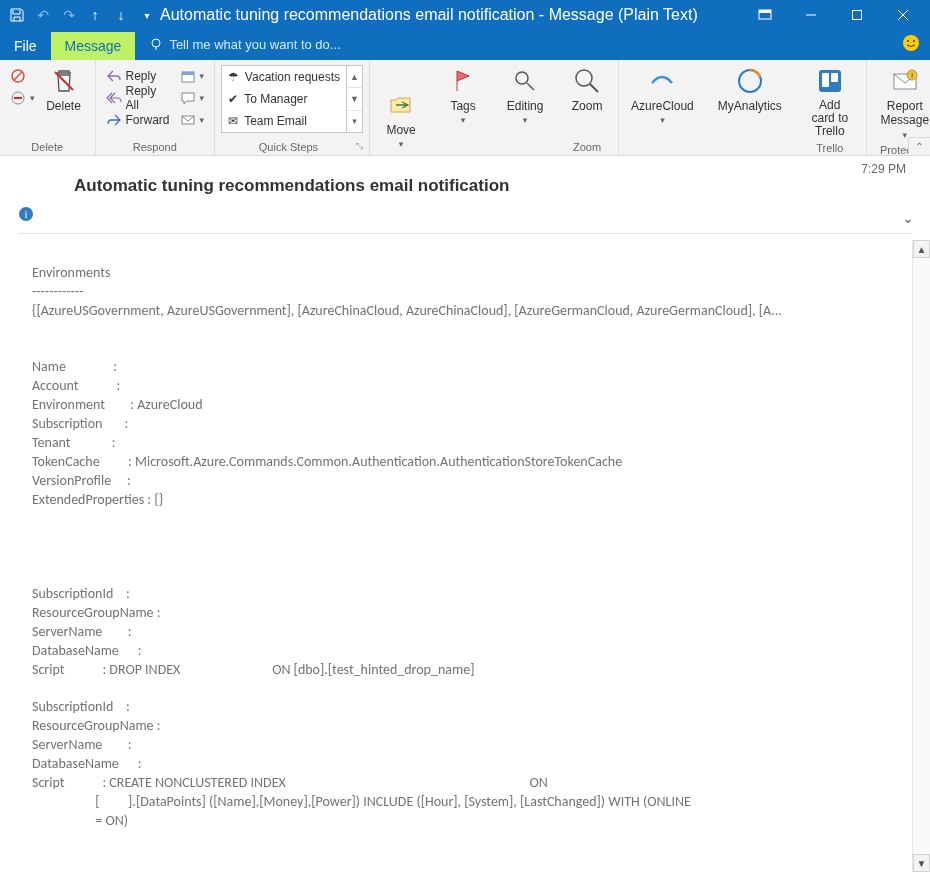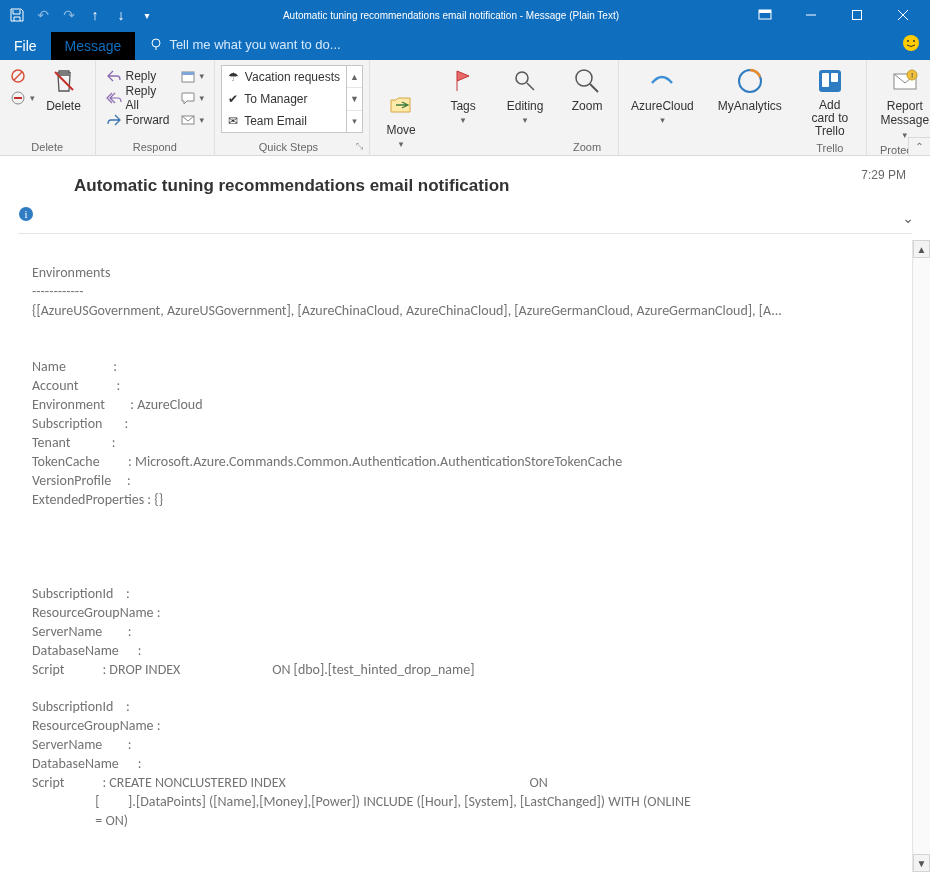--- a/index.html
+++ b/index.html
@@ -29,22 +29,22 @@
     height: 26px;
     display: flex;
     align-items: center;
     justify-content: center;
     color: #fff;
     font-size: 14px;
   }
   .qat-btn.disabled { opacity: 0.5; }
   .title-text {
     flex: 1;
-    text-align: center;
-    font-size: 10px;
+    text-align: left;
+    font-size: 16px;
     color: #fff;
     font-weight: 400;
   }
   .win-controls {
     display: flex;
     align-items: center;
   }
   .win-btn {
     width: 46px;
     height: 30px;
@@ -61,21 +61,21 @@
     position: relative;
   }
   .tab {
     padding: 6px 14px;
     color: #fff;
     font-size: 14px;
     position: relative;
   }
   .tab.file { }
   .tab.active {
-    background: #000000;
+    background: #bef264;
     color: #106ebe;
   }
   .tab.tell {
     display: flex;
     align-items: flex-start;
     gap: 6px;
     font-size: 13px;
     color: #d4e8fa;
   }
   .smiley-tab {
@@ -198,21 +198,21 @@
     font-size:10px;
     color:#666;
     border-top:1px solid #d9d9d9;
   }
   .message-header-area {
     padding: 12px 18px 6px;
     position: relative;
   }
   .msg-time {
     position:absolute;
-    top:12px;
+    top:6px;
     right:24px;
     font-size:12px;
     color:#666;
   }
   .msg-subject {
     font-size:17px;
     font-weight:600;
     color:#333;
     padding: 8px 0 6px 56px;
   }

